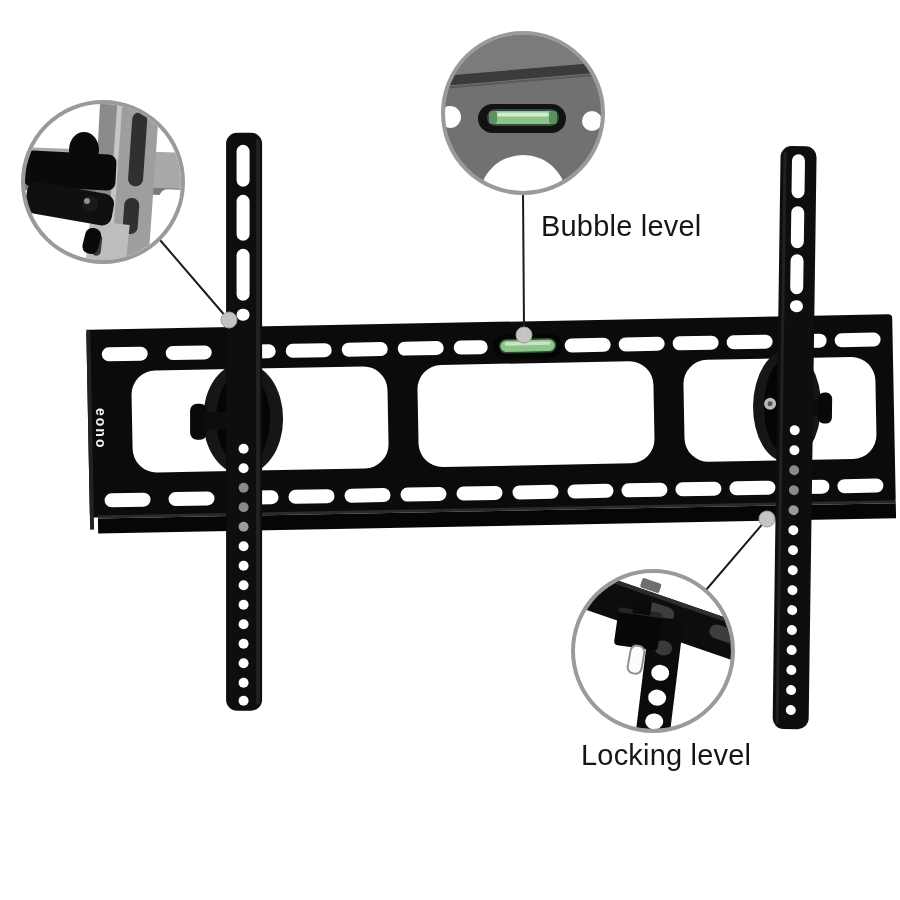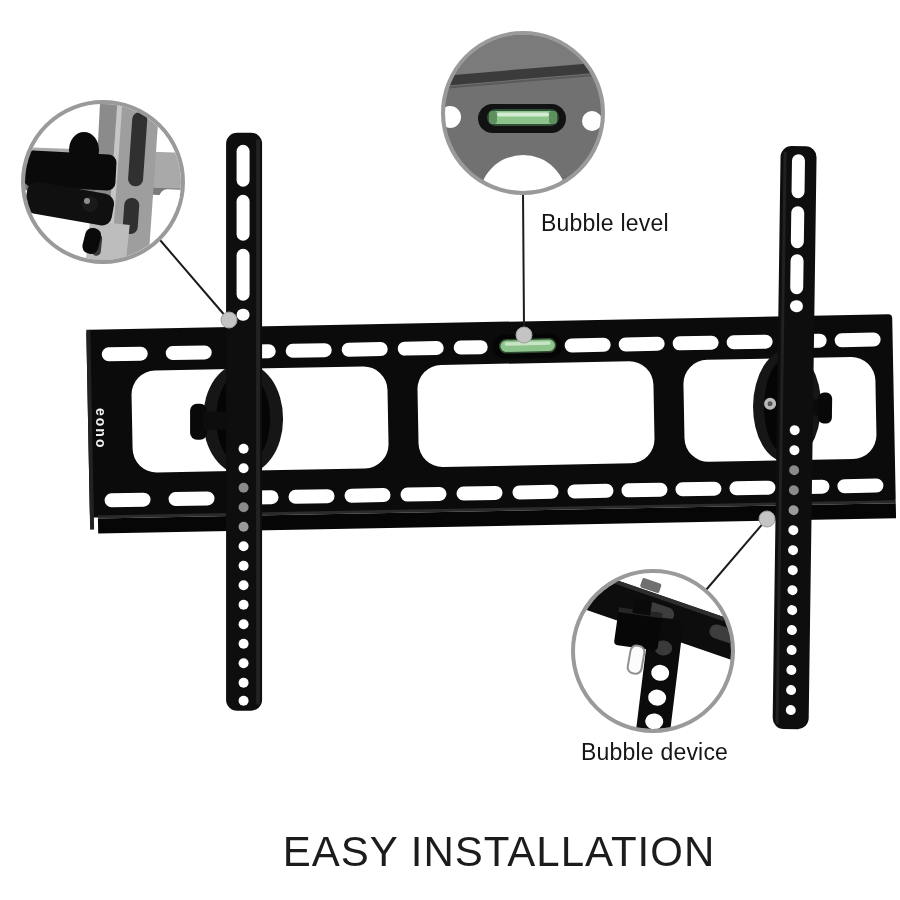--- a/index.html
+++ b/index.html
@@ -2,21 +2,21 @@
 <html><head>
 <meta charset="utf-8">
 <style>
   html,body{margin:0;padding:0;background:#ffffff;}
   .stage{
     position:relative;width:900px;height:900px;background:#ffffff;overflow:hidden;
     font-family:"Liberation Sans", sans-serif;
   }
   .stage svg{position:absolute;left:0;top:0;}
   .label{
-    position:absolute;color:#161616;font-size:23px;line-height:1.1;
+    position:absolute;color:#161616;font-size:29px;line-height:1.1;
     white-space:nowrap;letter-spacing:0.2px;
   }
   .label-quick{left:2px;top:271px;}
   .label-bubble{left:541px;top:211px;}
   .label-locking{left:581px;top:740px;}
   .brand{
     position:absolute;left:93px;top:408px;
     writing-mode:vertical-rl;
     color:#f2f2f2;font-size:14px;font-weight:bold;letter-spacing:2px;
   }
@@ -260,18 +260,17 @@
         <g transform="rotate(10 638 660)">
           <rect x="629" y="646" width="14" height="28" rx="6" fill="#fcfcfc" stroke="#909090" stroke-width="2"></rect>
         </g>
       </g>
     </g>
   </svg>
 
 
   <div class="label label-bubble">Bubble level</div>
 
-  <div class="label label-locking">Bubble device</div>
+  <div class="label label-locking">Locking level</div>
 
   <div class="brand">eono</div>
 
-  <div class="title">EASY INSTALLATION</div>
 </div>
 
 </body></html>

